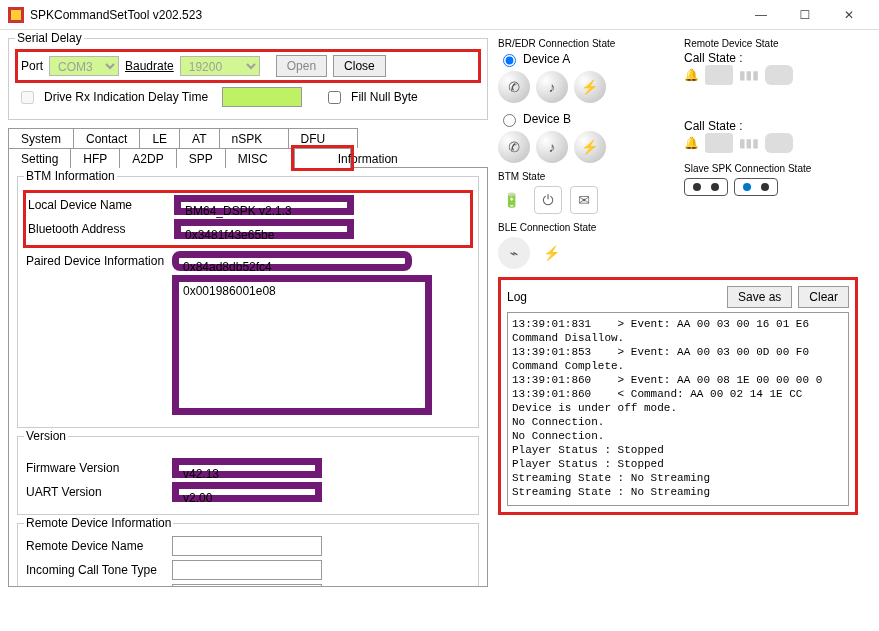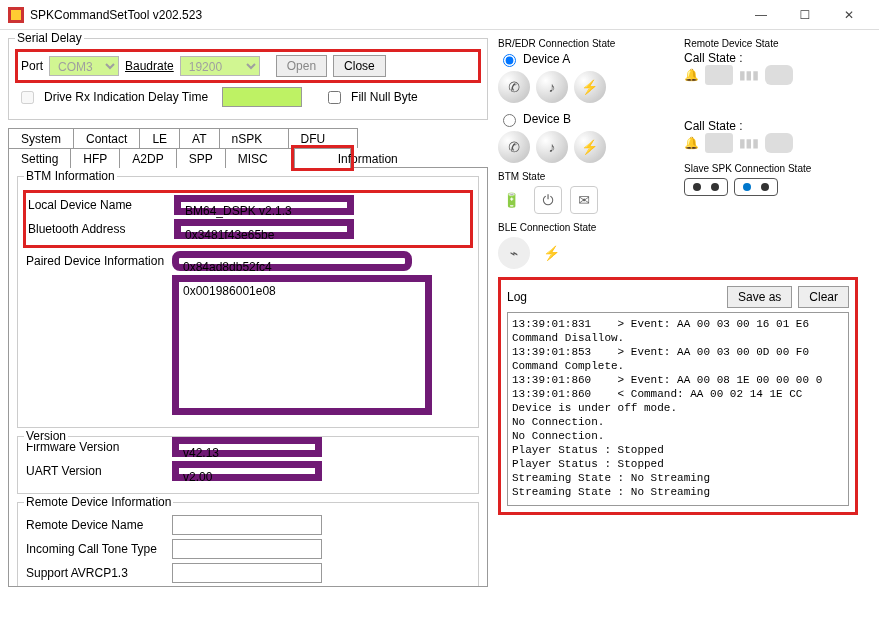--- a/index.html
+++ b/index.html
@@ -116,21 +116,21 @@
         <div class="kv">
             <span class="k">Paired Device Information</span>
             <span class="v" style="width:240px;border-radius:8px;">0x84ad8db52fc4</span>
           </div>
         <div class="kv">
             <span class="k"></span>
             <span class="v" style="width:260px;height:140px;">0x001986001e08</span>
           </div>
       </div>
 
-      <div class="fieldset" style="padding-top:0;">
+      <div class="fieldset" style="padding-top:21px;">
         <span class="legend">Version</span>
         <div class="kv">
             <span class="k">Firmware Version</span>
             <span class="v">v42.13</span>
           </div>
         <div class="kv">
             <span class="k">UART Version</span>
             <span class="v">v2.00</span>
           </div>
       </div>

